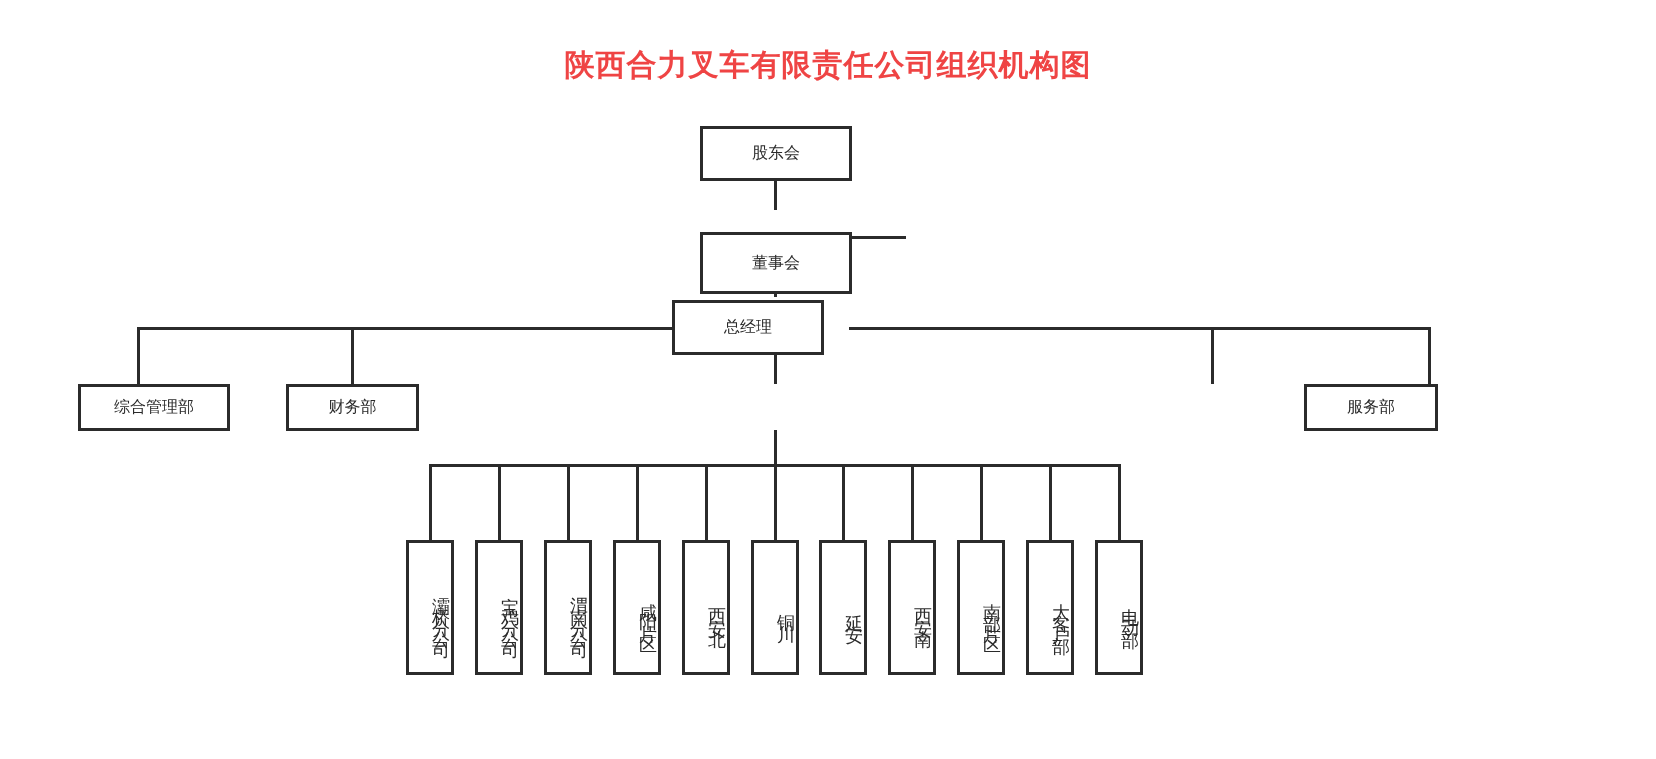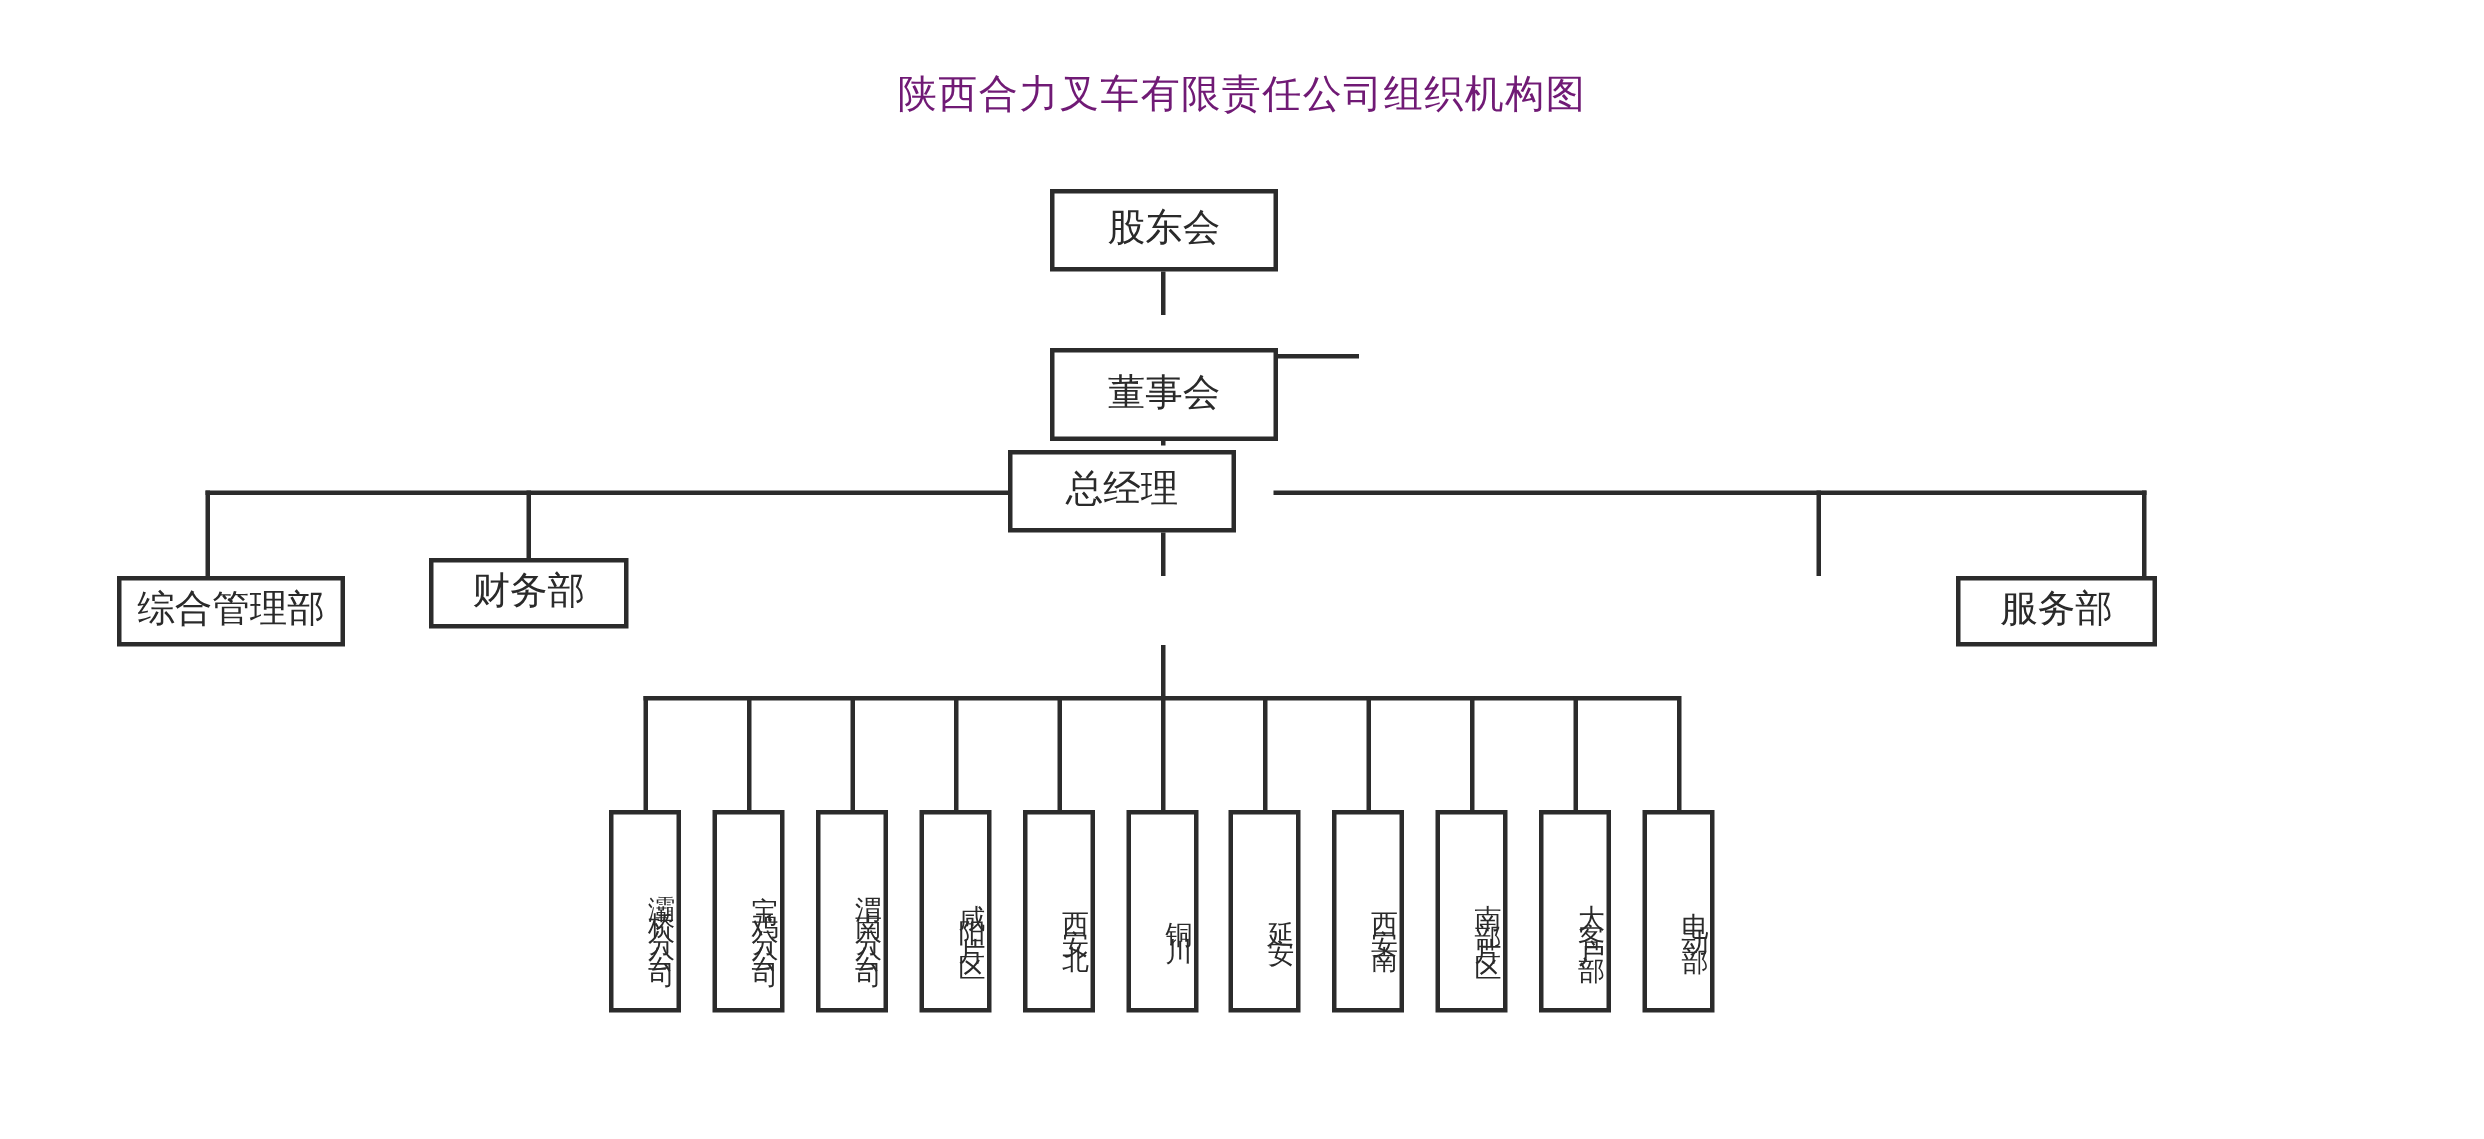--- a/index.html
+++ b/index.html
@@ -12,37 +12,37 @@
     overflow:hidden;
   }
   #canvas{position:relative;width:1656px;height:759px;}
 
   
   .chart-title{
     position:absolute;
     left:0;top:45px;width:1656px;
     text-align:center;
     font-family:"DejaVu Sans","Liberation Sans",sans-serif;
-    font-weight:normal;
-    font-size:26px;
+    font-weight:bold;
+    font-size:30px;
     letter-spacing:1px;
-    color:#701a75;
+    color:#ef4444;
     white-space:nowrap;
   }
 
   
   .node{
     position:absolute;
     box-sizing:border-box;
     border:3px solid #2b2b2b;
     background:#ffffff;
     display:flex;
     align-items:center;
     justify-content:center;
-    font-size:25px;
+    font-size:16px;
     line-height:1.15;
     color:#2a2a2a;
     z-index:3;
     white-space:nowrap;
   }
   .node.v{
     writing-mode:vertical-rl;
     text-orientation:upright;
     letter-spacing:11px;
     font-size:18px;
@@ -96,21 +96,21 @@
 
   <div class="node" style="left:700px;top:126px;width:152px;height:55px;">股东会</div>
 
   <div class="node" style="left:700px;top:209px;width:152px;height:62px;margin-top:23px;">董事会</div>
 
 
   <div class="node" style="left:672px;top:300px;width:152px;height:55px;">总经理</div>
 
   <div class="node" style="left:63px;top:384px;width:152px;height:47px;margin-left:15px;">综合管理部</div>
 
-  <div class="node" style="left:286px;top:372px;width:133px;height:47px;">财务部</div>
+  <div class="node" style="left:286px;top:384px;width:133px;height:47px;">财务部</div>
 
 
 
   <div class="node" style="left:1304px;top:384px;width:134px;height:47px;">服务部</div>
 
   <div class="node v" style="left:406px;top:540px;width:48px;height:135px;">灞桥分公司</div>
 
   <div class="node v" style="left:475px;top:540px;width:48px;height:135px;">宝鸡分公司</div>
 
   <div class="node v" style="left:544px;top:540px;width:48px;height:135px;">渭南分公司</div>

